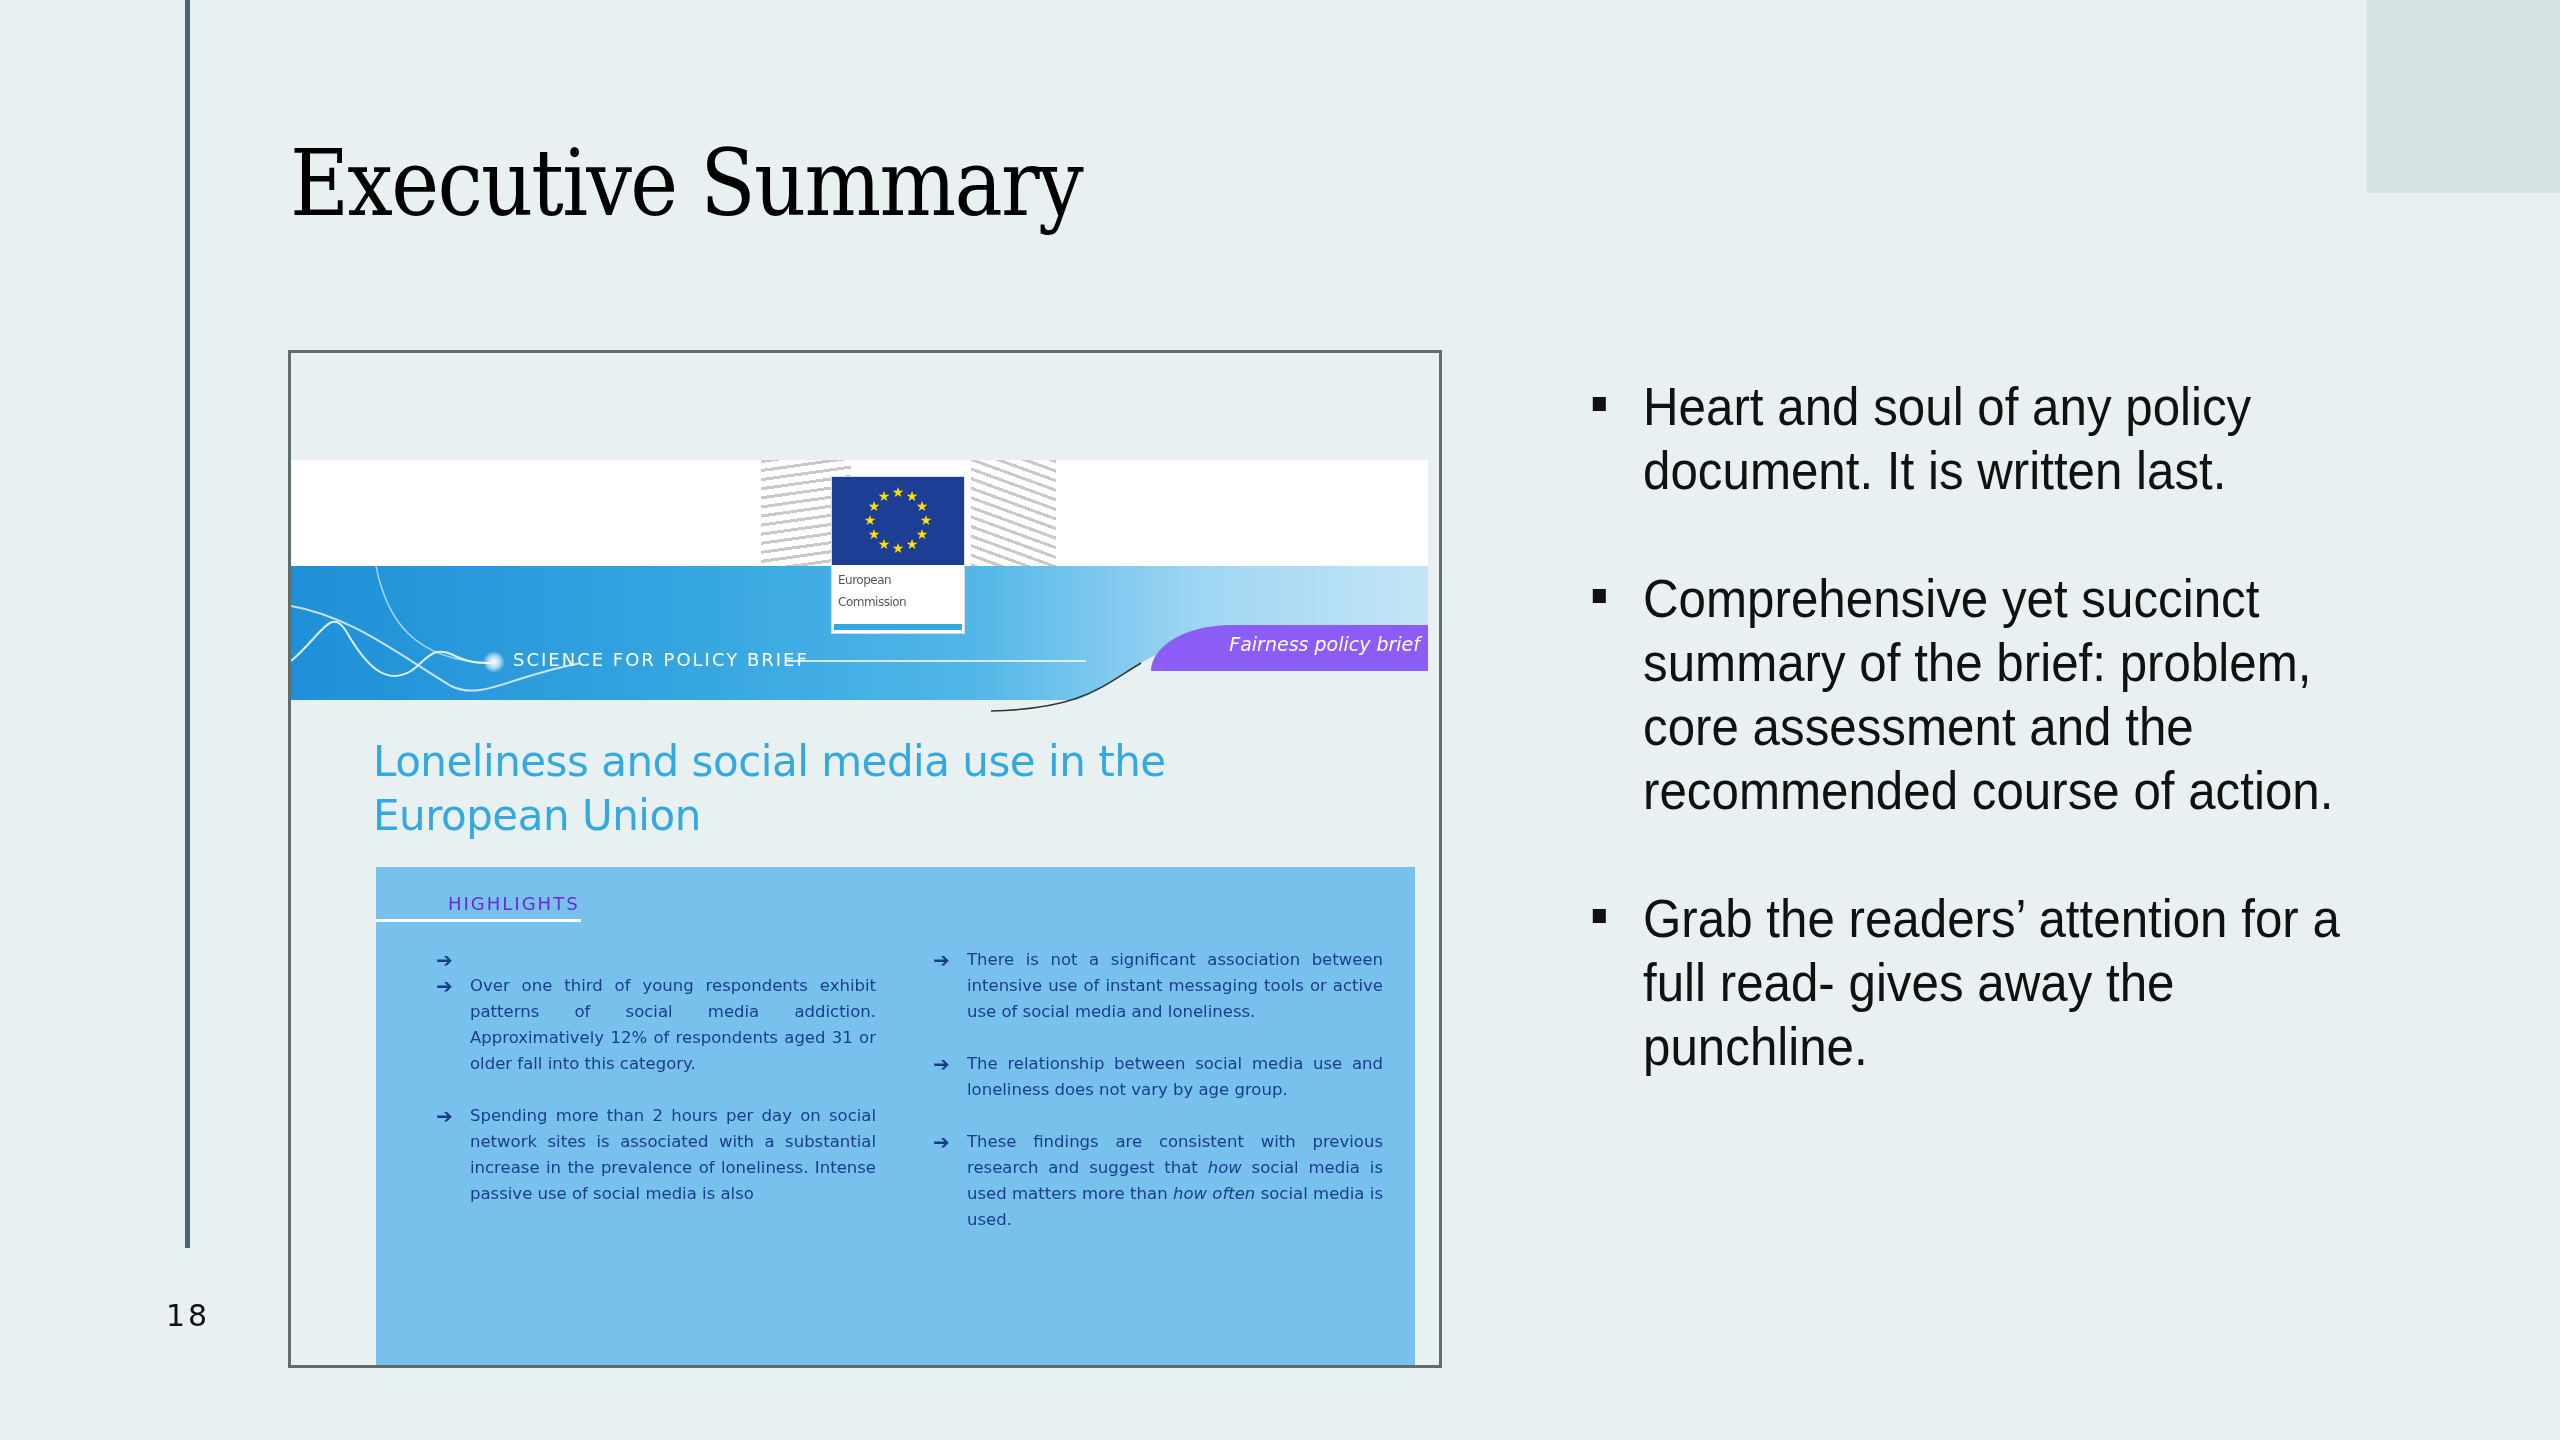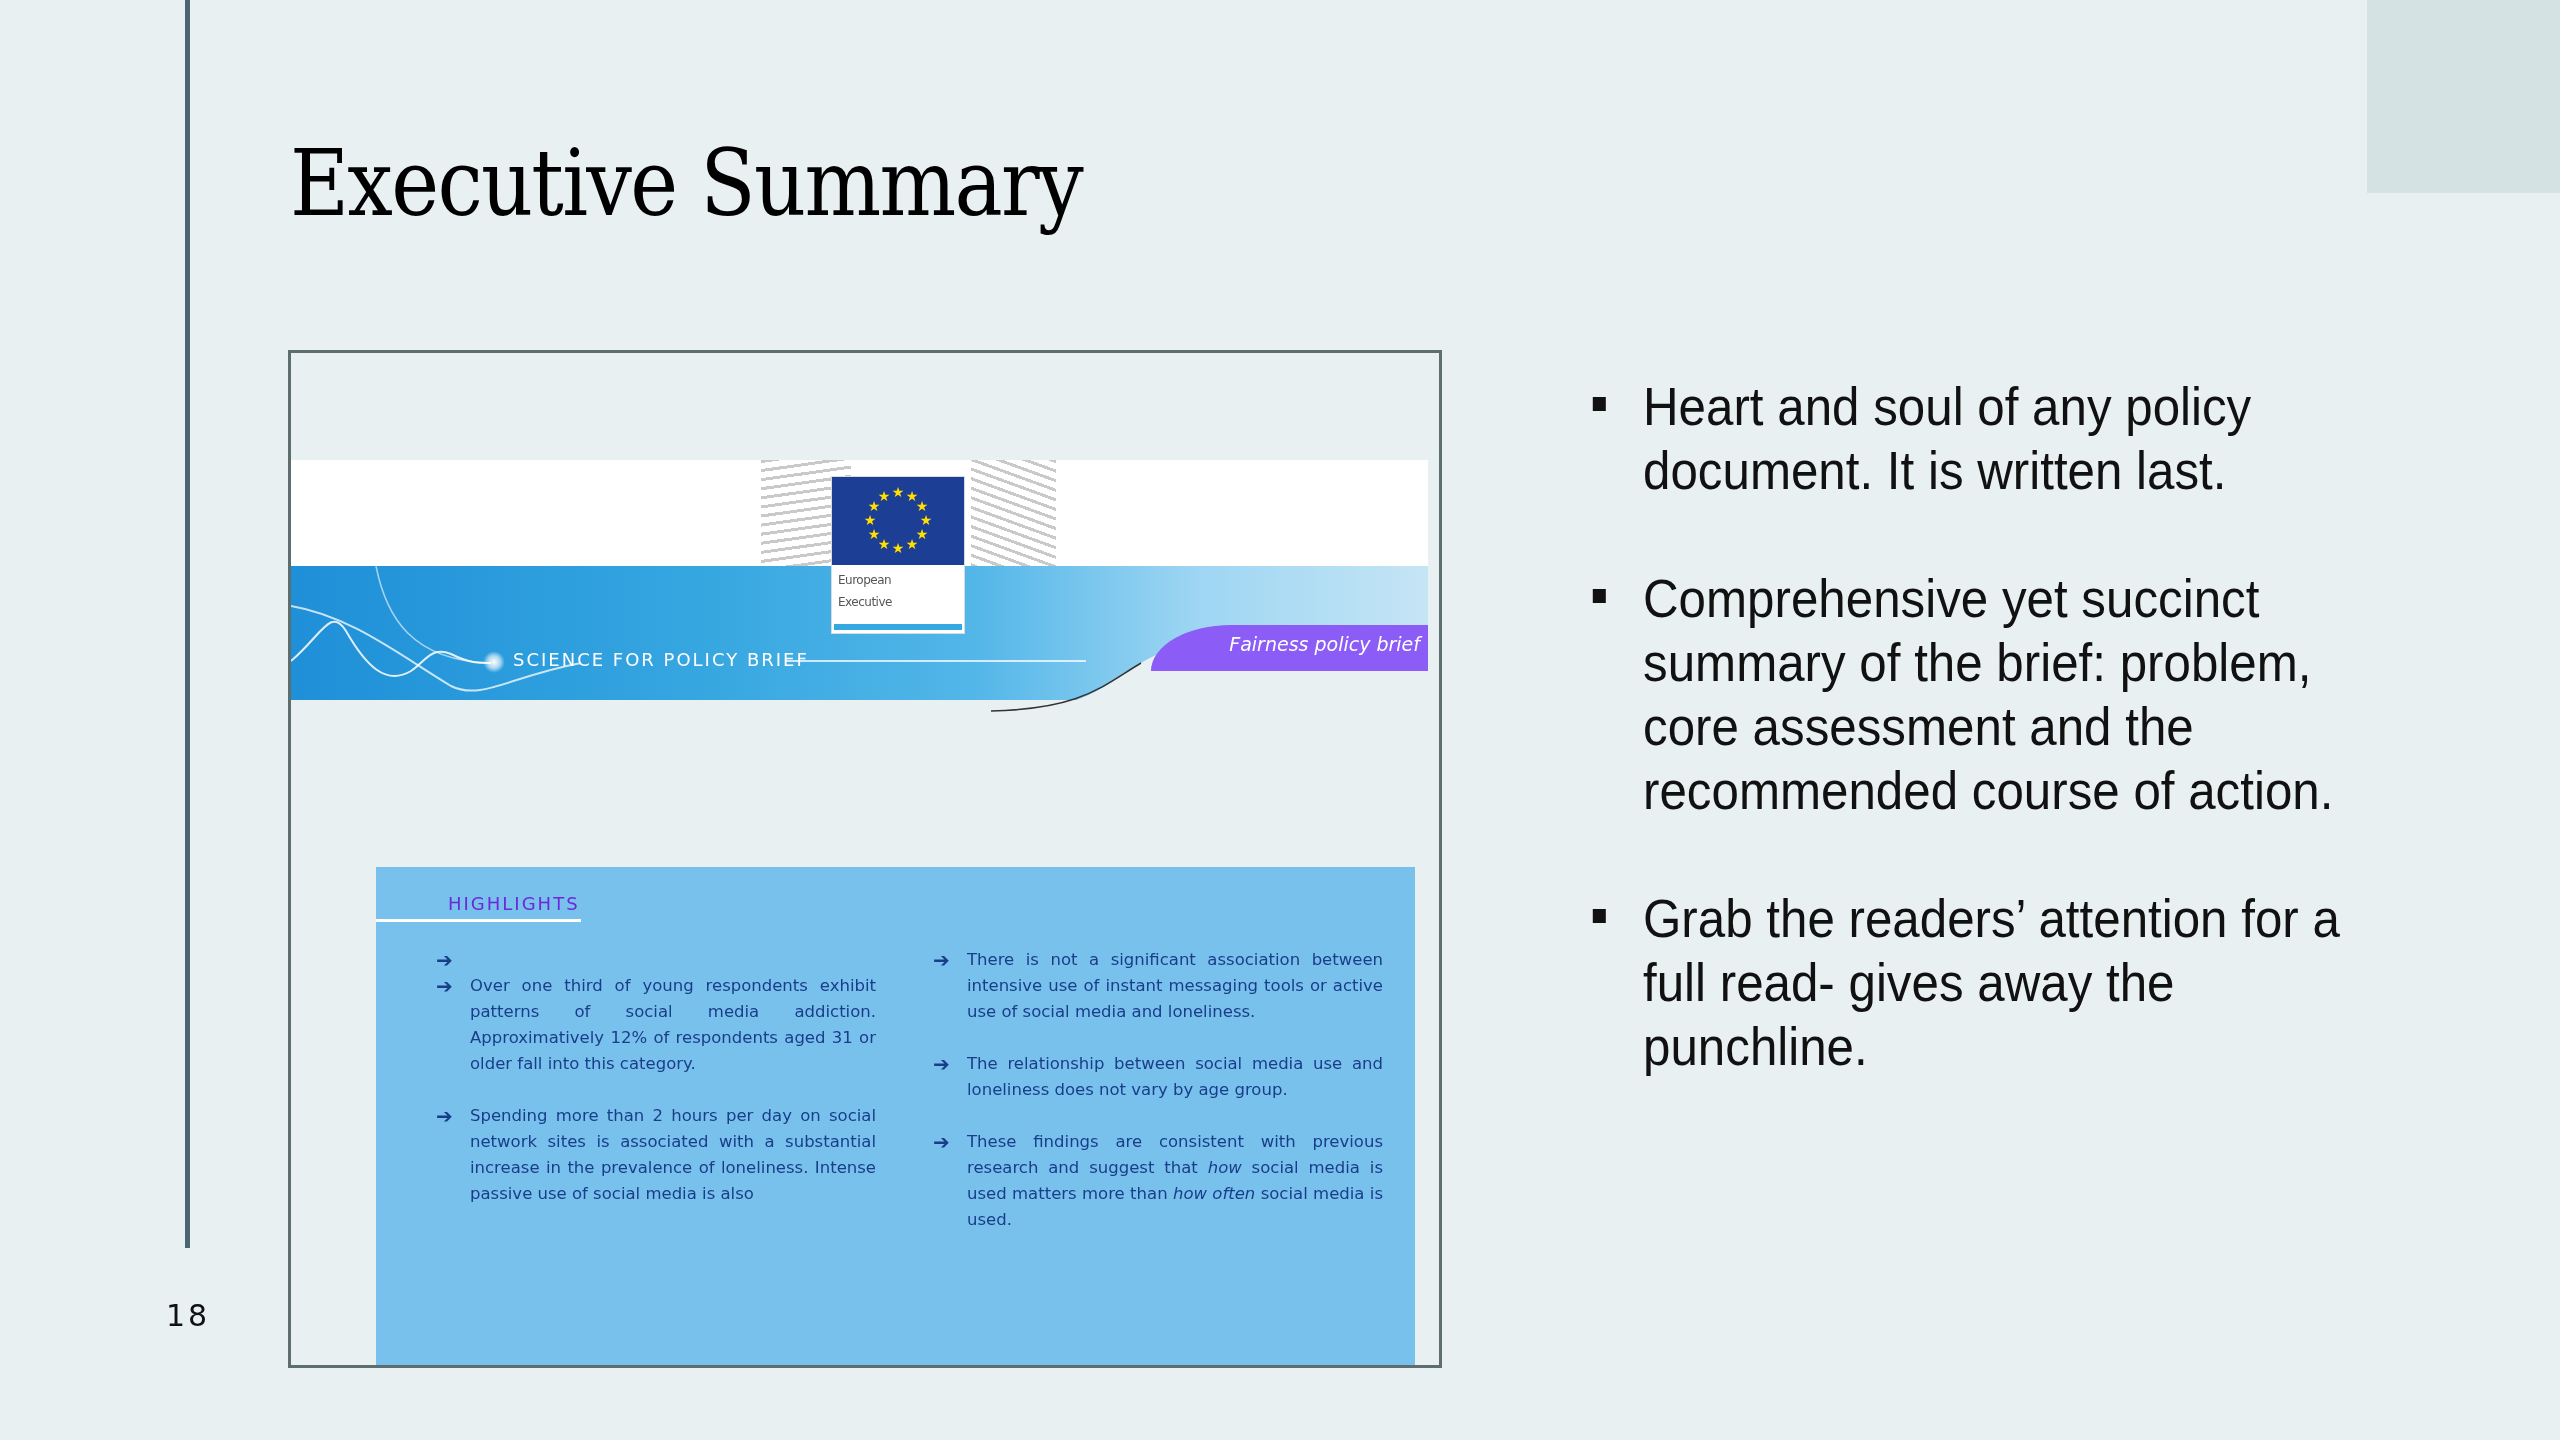--- a/index.html
+++ b/index.html
@@ -172,25 +172,26 @@
           <text x="52" y="72">★</text>
           <text x="42" y="62">★</text>
           <text x="38" y="48">★</text>
           <text x="42" y="34">★</text>
           <text x="52" y="24">★</text>
         </g>
       </svg>
     </div>
     <div class="eu-text">
       <div>European</div>
-      <div>Executive</div>
+      <div>Commission</div>
     </div>
     <div class="eu-stripe"></div>
   </div>
 
+  <div class="doc-title">Loneliness and social media use in the European Union</div>
 
   <div class="highlights-box">
     <div class="highlights-label">HIGHLIGHTS</div>
     <div class="highlights-underline"></div>
 
     <div class="hl-col left">
       <div class="hl-item">
         <span class="hl-arrow">➔</span>
       </div>
       <div class="hl-item">

